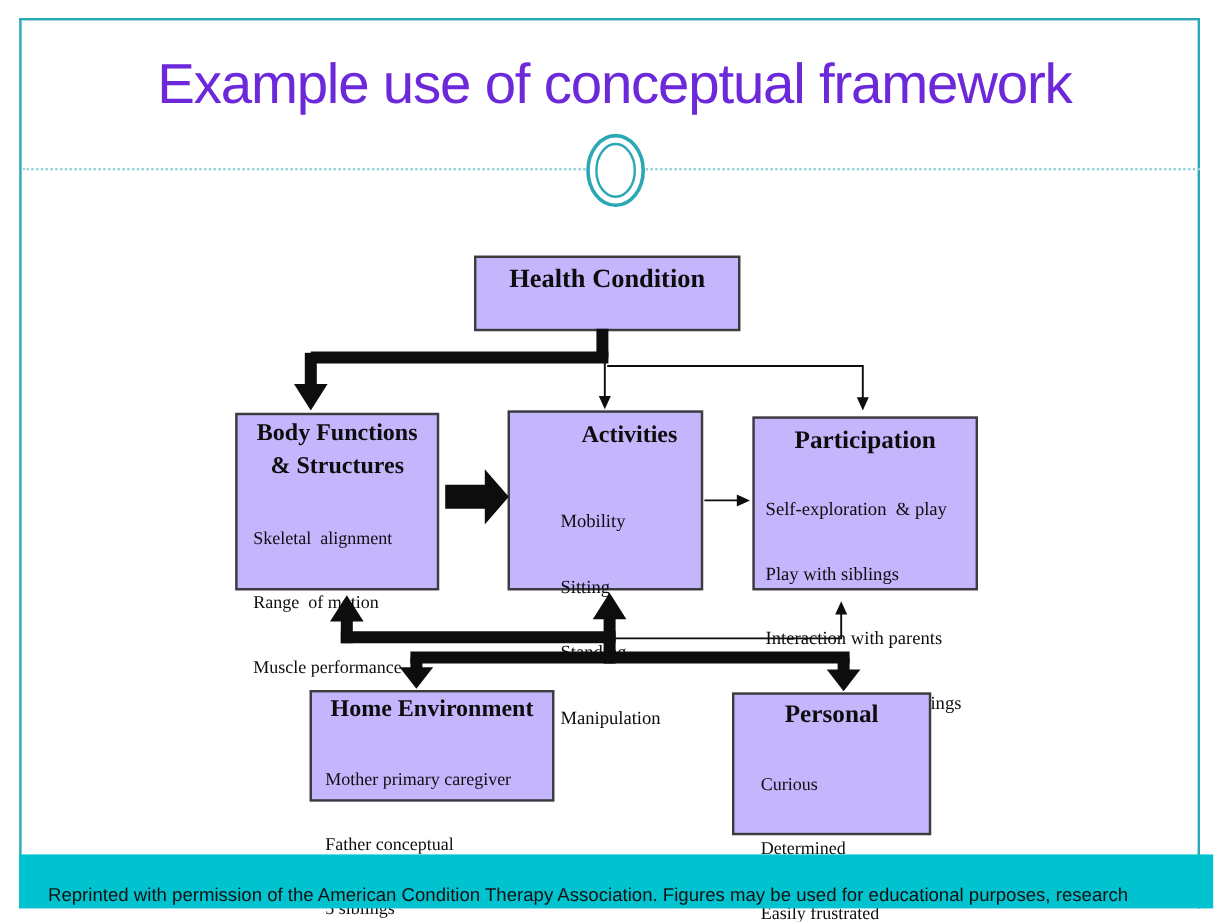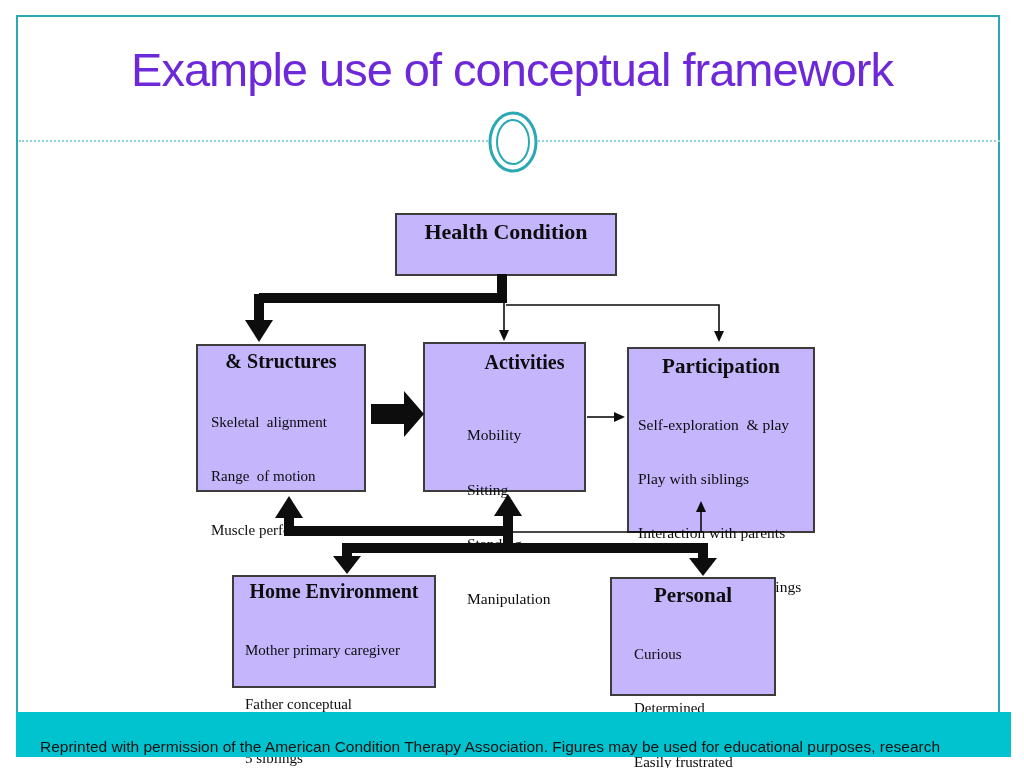--- a/index.html
+++ b/index.html
@@ -38,26 +38,26 @@
   .box-bf    { left:196px; top:344px; width:170px; height:148px; }
   .box-bf .btitle { font-size:20px; line-height:23px; margin-top:4px; }
   .box-bf li { font-size:15px; line-height:18px; }
   .box-bf ul { padding-left:13px; margin-top:4px; }
 
   .box-act   { left:423px; top:342px; width:163px; height:150px; }
   .box-act .btitle { font-size:20px; line-height:23px; margin-top:7px;padding-left:40px; }
   .box-act li { font-size:15.5px; line-height:18.5px; }
   .box-act ul { padding-left:42px; margin-top:16px; }
 
-  .box-part  { left:627px; top:347px; width:188px; height:186px; }
+  .box-part  { left:627px; top:347px; width:188px; height:145px; }
   .box-part .btitle { font-size:21px; line-height:24px; margin-top:5px; }
   .box-part li { font-size:15.5px; line-height:18px; }
   .box-part ul { padding-left:9px; margin-top:2px; }
 
-  .box-he    { left:232px; top:575px; width:204px; height:113px; }
+  .box-he    { left:258px; top:575px; width:204px; height:93px; }
   .box-he .btitle { font-size:20px; line-height:23px; margin-top:3px; }
   .box-he li { font-size:15px; line-height:18px; }
   .box-he ul { padding-left:11px; margin-top:2px; }
 
   .box-per   { left:610px; top:577px; width:166px; height:119px; }
   .box-per .btitle { font-size:21px; line-height:24px; margin-top:4px; }
   .box-per li { font-size:15px; line-height:18px; }
   .box-per ul { padding-left:22px; margin-top:2px; }
 
   .arrows { position:absolute; left:0; top:0; z-index:3; pointer-events:none; }
@@ -84,20 +84,21 @@
 <svg class="ornament" width="52" height="64" viewBox="0 0 52 64">
   <ellipse cx="26" cy="32" rx="23" ry="29" fill="#ffffff" stroke="#2aa9b4" stroke-width="3"></ellipse>
   <ellipse cx="26" cy="32" rx="16" ry="22" fill="none" stroke="#2aa9b4" stroke-width="2"></ellipse>
 </svg>
 
 <div class="dbox box-hc">
   <div class="btitle">Health Condition</div>
 </div>
 
 <div class="dbox box-bf">
+  <div class="btitle">Body Functions</div>
   <div class="btitle">&amp; Structures</div>
   <ul>
     <li>Skeletal  alignment</li>
     <li>Range  of motion</li>
     <li>Muscle performance</li>
   </ul>
 </div>
 
 <div class="dbox box-act">
   <div class="btitle">Activities</div>

